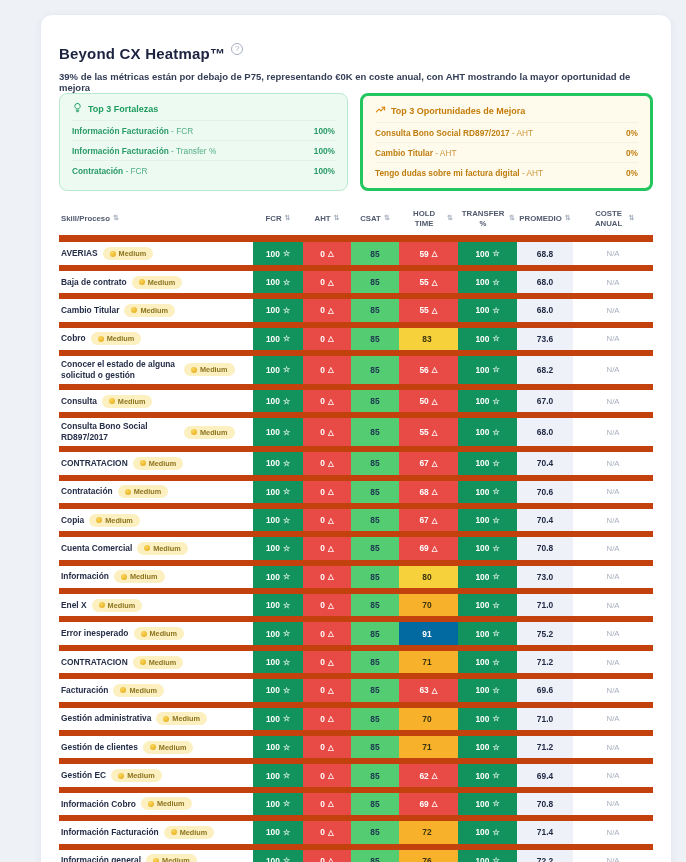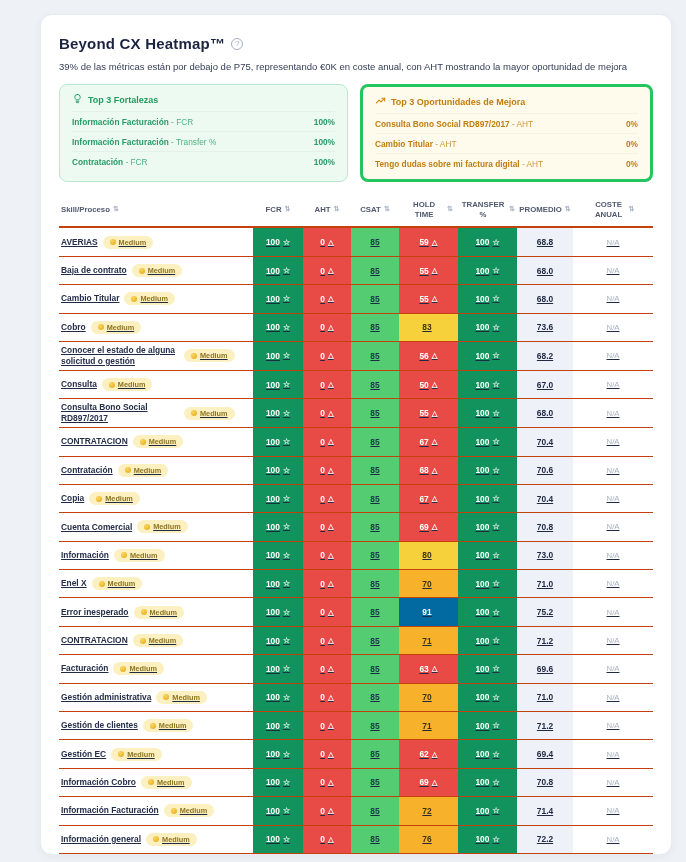--- a/index.html
+++ b/index.html
@@ -14,48 +14,48 @@
     left: 40px; top: 14px;
     width: 632px;
     background: #ffffff;
     border: 1px solid #e7ebf2;
     border-radius: 12px;
     box-shadow: 0 2px 10px rgba(30,42,68,.05);
     padding: 20px 18px 0 18px;
   }
   
   .title-row { display: flex; align-items: center; gap: 6px; }
-  .title { font-size: 15px; font-weight: bold; color: #1c2340; letter-spacing: .2px; }
+  .title { font-size: 15px; font-weight: bold; color: #1c2340; letter-spacing: .2px; margin-top: 10px; }
   .help { width: 12px; height: 12px; border: 1px solid #a7b0c0; border-radius: 50%;
           color: #a7b0c0; font-size: 8px; line-height: 10px; text-align: center; cursor: pointer; }
-  .summary { margin-top: 9px; font-size: 9.5px; font-weight: normal; color: #333d55; }
+  .summary { margin-top: 9px; font-size: 9.5px; font-weight: bold; color: #333d55; }
   .meta { margin-top: 6px; font-size: 7.8px; color: #99a1b3; }
   
-  .boxes { display: flex; gap: 12px; margin-top: 12px; }
+  .boxes { display: flex; gap: 12px; }
   .box { flex: 1; border-radius: 8px; padding: 8px 12px 6px 12px; }
   .box.green { background: #ecfaf2; border: 1px solid #b9e8cf; }
   .box.yellow { background: #fffbec; border: 3px solid #22c55e; }
   .box-head { display: flex; align-items: center; gap: 5px; font-size: 9px; font-weight: bold; padding-bottom: 5px; }
   .box.green .box-head { color: #1e9d5f; }
   .box.yellow .box-head { color: #c47b09; }
   .box-item { display: flex; justify-content: space-between; align-items: center;
               font-size: 8.3px; padding: 4.5px 0; border-top: 1px solid rgba(0,0,0,.035); }
   .box.green .box-item { color: #2a9a67; }
   .box.yellow .box-item { color: #bf7d0e; }
   .bi-skill { font-weight: bold; }
   .bi-metric { opacity: .8; }
   .bi-value { font-weight: bold; }
   
   .grid { display: grid; grid-template-columns: 194px 50px 48px 48px 59px 59px 56px 1fr; align-items: stretch; }
-  .thead { margin-top: 12px; border-bottom: 2px solid #c2410c; padding: 6px 0 7px 0; }
+  .thead { margin-top: 12px; border-bottom: 7px solid #c2410c; padding: 6px 0 7px 0; }
   .th { display: flex; align-items: center; justify-content: center; gap: 3px;
         font-size: 7.8px; font-weight: bold; color: #50596e; text-align: center; cursor: pointer; line-height: 1.25; }
   .th.left { justify-content: flex-start; padding-left: 2px; }
   .sort { font-size: 7px; color: #aab2c2; }
-  .row { border-bottom: 1px solid #c2410c; min-height: 28.4px; text-decoration: underline; }
+  .row { border-bottom: 6px solid #c2410c; min-height: 28.4px; }
   .skill-cell { display: flex; align-items: center; flex-wrap: wrap; gap: 5px; padding: 3px 6px 3px 2px; }
   .skill-name { font-size: 8.4px; font-weight: bold; color: #252e49; max-width: 118px; line-height: 1.3; }
   .badge { display: inline-flex; align-items: center; gap: 3px; background: #fcf0c0;
            border-radius: 8px; padding: 2px 7px; }
   .badge-dot { width: 6px; height: 6px; border-radius: 50%;
                background: radial-gradient(circle at 35% 30%, #fbd75e, #e2a614); }
   .badge-label { font-size: 7.3px; font-weight: bold; color: #8d7420; }
   .cell { display: flex; align-items: center; justify-content: center; gap: 3px;
           font-size: 8.4px; font-weight: bold; color: #ffffff; }
   .c-green   { background: #12935d; }

